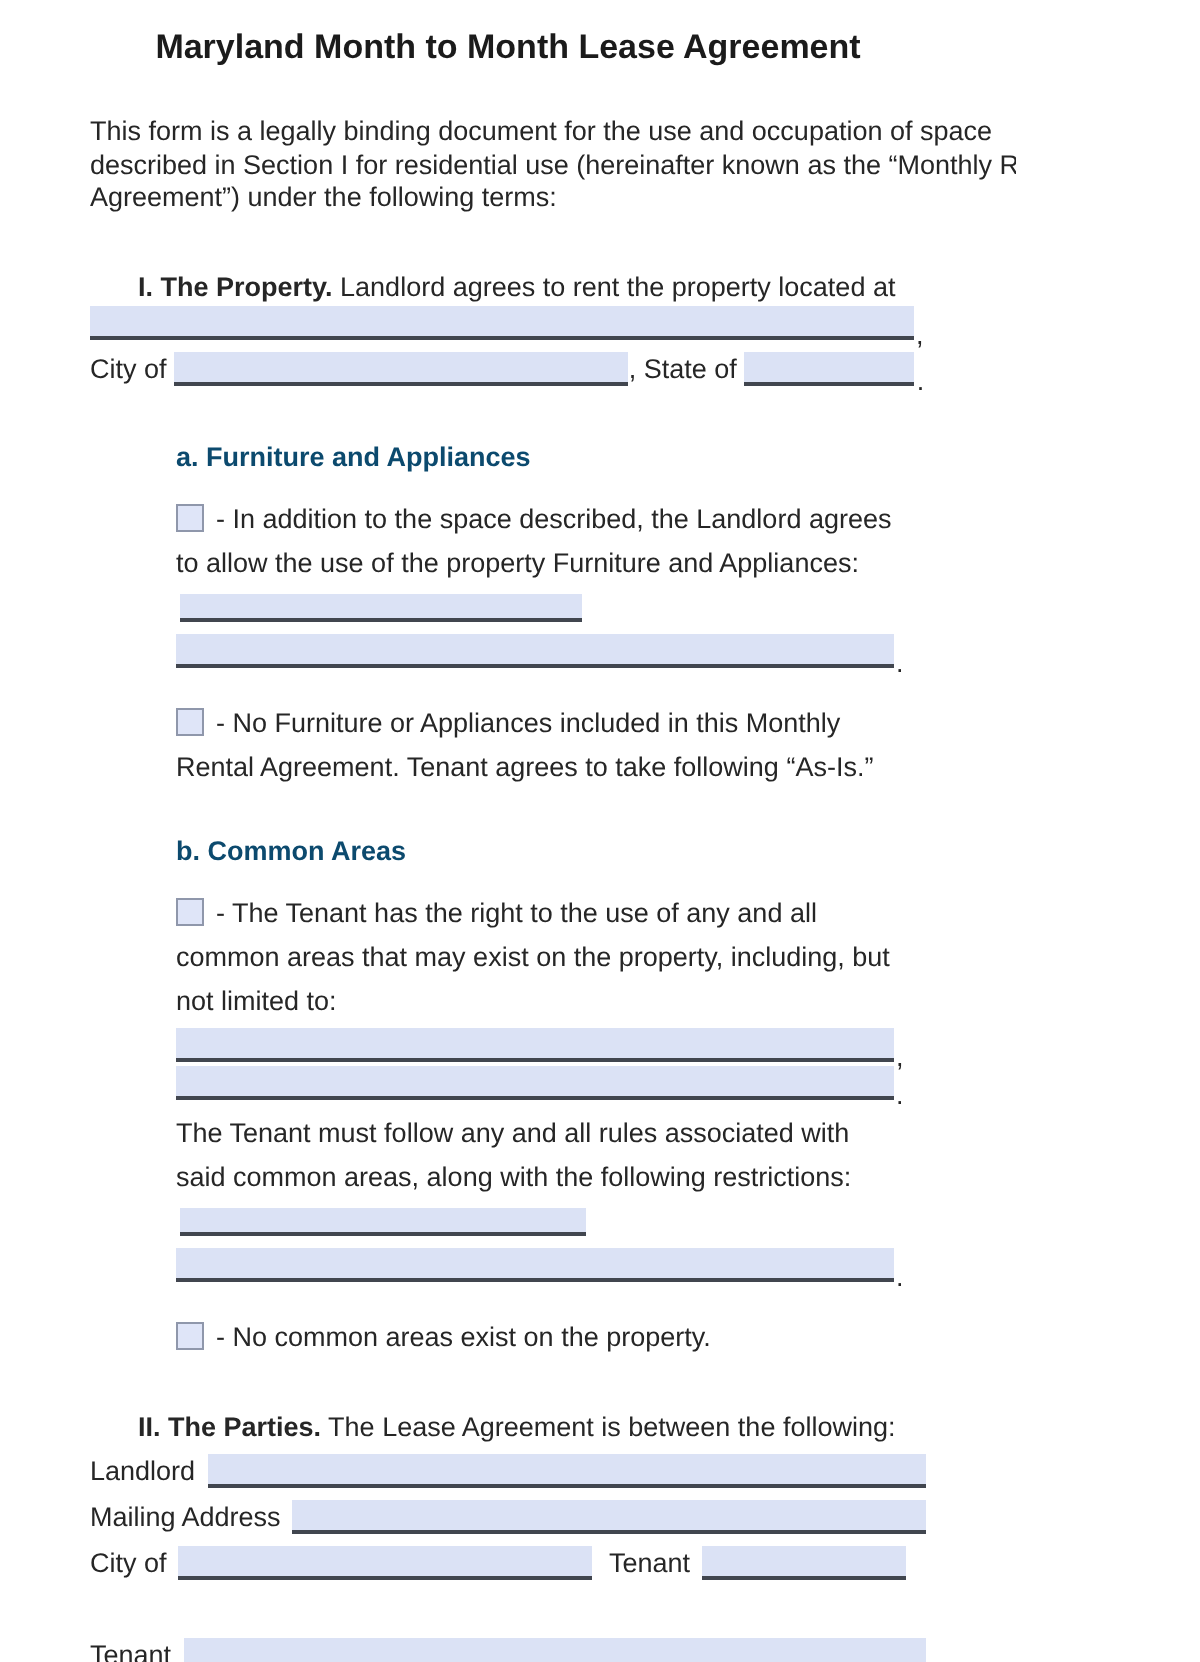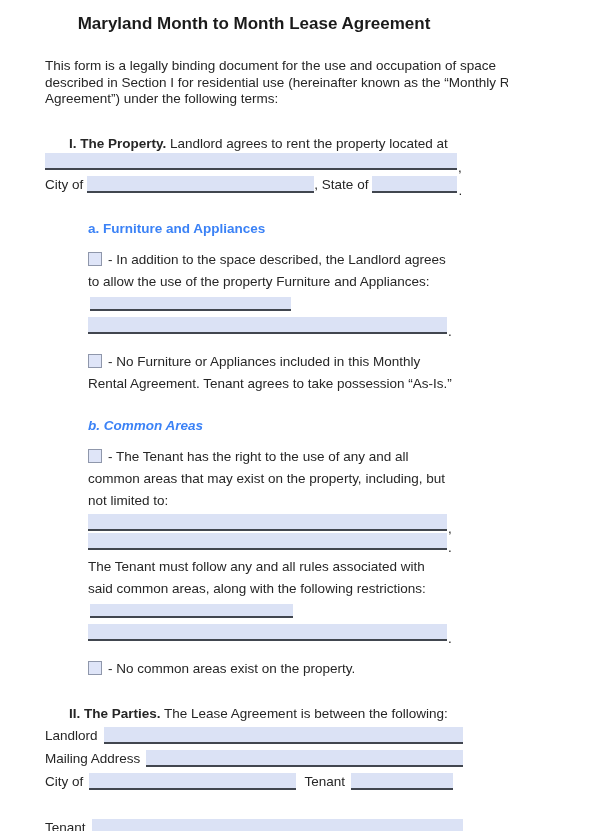--- a/index.html
+++ b/index.html
@@ -7,21 +7,21 @@
     width:508px;height:831px;box-sizing:border-box;
     padding:14px 45px 0 45px;
     background:#ffffff;color:#262626;
     font-family:"Liberation Sans","DejaVu Sans",sans-serif;
     font-size:13.5px;overflow:hidden;
   }
   .title{font-size:17px;font-weight:bold;text-align:center;margin:0 0 24px;color:#1b1b1b;}
   .intro{margin:0 0 28px;line-height:16.5px;width:500px;}
   .heading-line{margin:0;line-height:15px;padding-left:24px;}
   .heading-line b{font-weight:bold;}
-  .subhead{font-size:13.5px;font-weight:bold;margin:0 0 13px;line-height:15px;color:#3b82f6;}
+  .subhead{font-size:13.5px;font-weight:bold;margin:0 0 13px;line-height:15px;color:#0c4a6e;}
   .indent{margin-left:43px;margin-right:10px;}
   .opt{margin:0;line-height:22px;}
   .checkbox{
     display:inline-block;width:12px;height:12px;
     background:#dfe5f8;border:1px solid #8f97ab;
     vertical-align:-2px;margin-right:6px;cursor:pointer;
   }
   .blank{background:#dbe2f5;border-bottom:2px solid #41464f;height:15px;}
   .blank-row{display:flex;align-items:flex-end;}
   .blank-row .blank{flex:1;}
@@ -66,24 +66,24 @@
 
     <p class="opt">
       <span class="checkbox"></span><span>- In addition to the space described, the Landlord agrees to allow the use of the property Furniture and Appliances:</span><span class="inlineb" style="width:201px;"></span>
     </p>
     <div class="blank-row" style="margin-top:2px;">
       <span class="blank"></span>
         <span class="punct">.</span>
     </div>
 
     <p class="opt" style="margin-top:17px;">
-      <span class="checkbox"></span><span>- No Furniture or Appliances included in this Monthly Rental Agreement. Tenant agrees to take possession “As-Is.”</span>
+      <span class="checkbox"></span><span>- No Furniture or Appliances included in this Monthly Rental Agreement. Tenant agrees to take following “As-Is.”</span>
     </p>
 
-    <h2 class="subhead" style="margin-top:23px;font-style:italic;">b. Common Areas</h2>
+    <h2 class="subhead" style="margin-top:23px;">b. Common Areas</h2>
 
     <p class="opt">
       <span class="checkbox"></span><span>- The Tenant has the right to the use of any and all common areas that may exist on the property, including, but not limited to:</span>
     </p>
     <div class="blank-row" style="margin-top:2px;">
       <span class="blank"></span>
         <span class="punct">,</span>
     </div>
     <div class="blank-row" style="margin-top:2px;">
       <span class="blank"></span>

